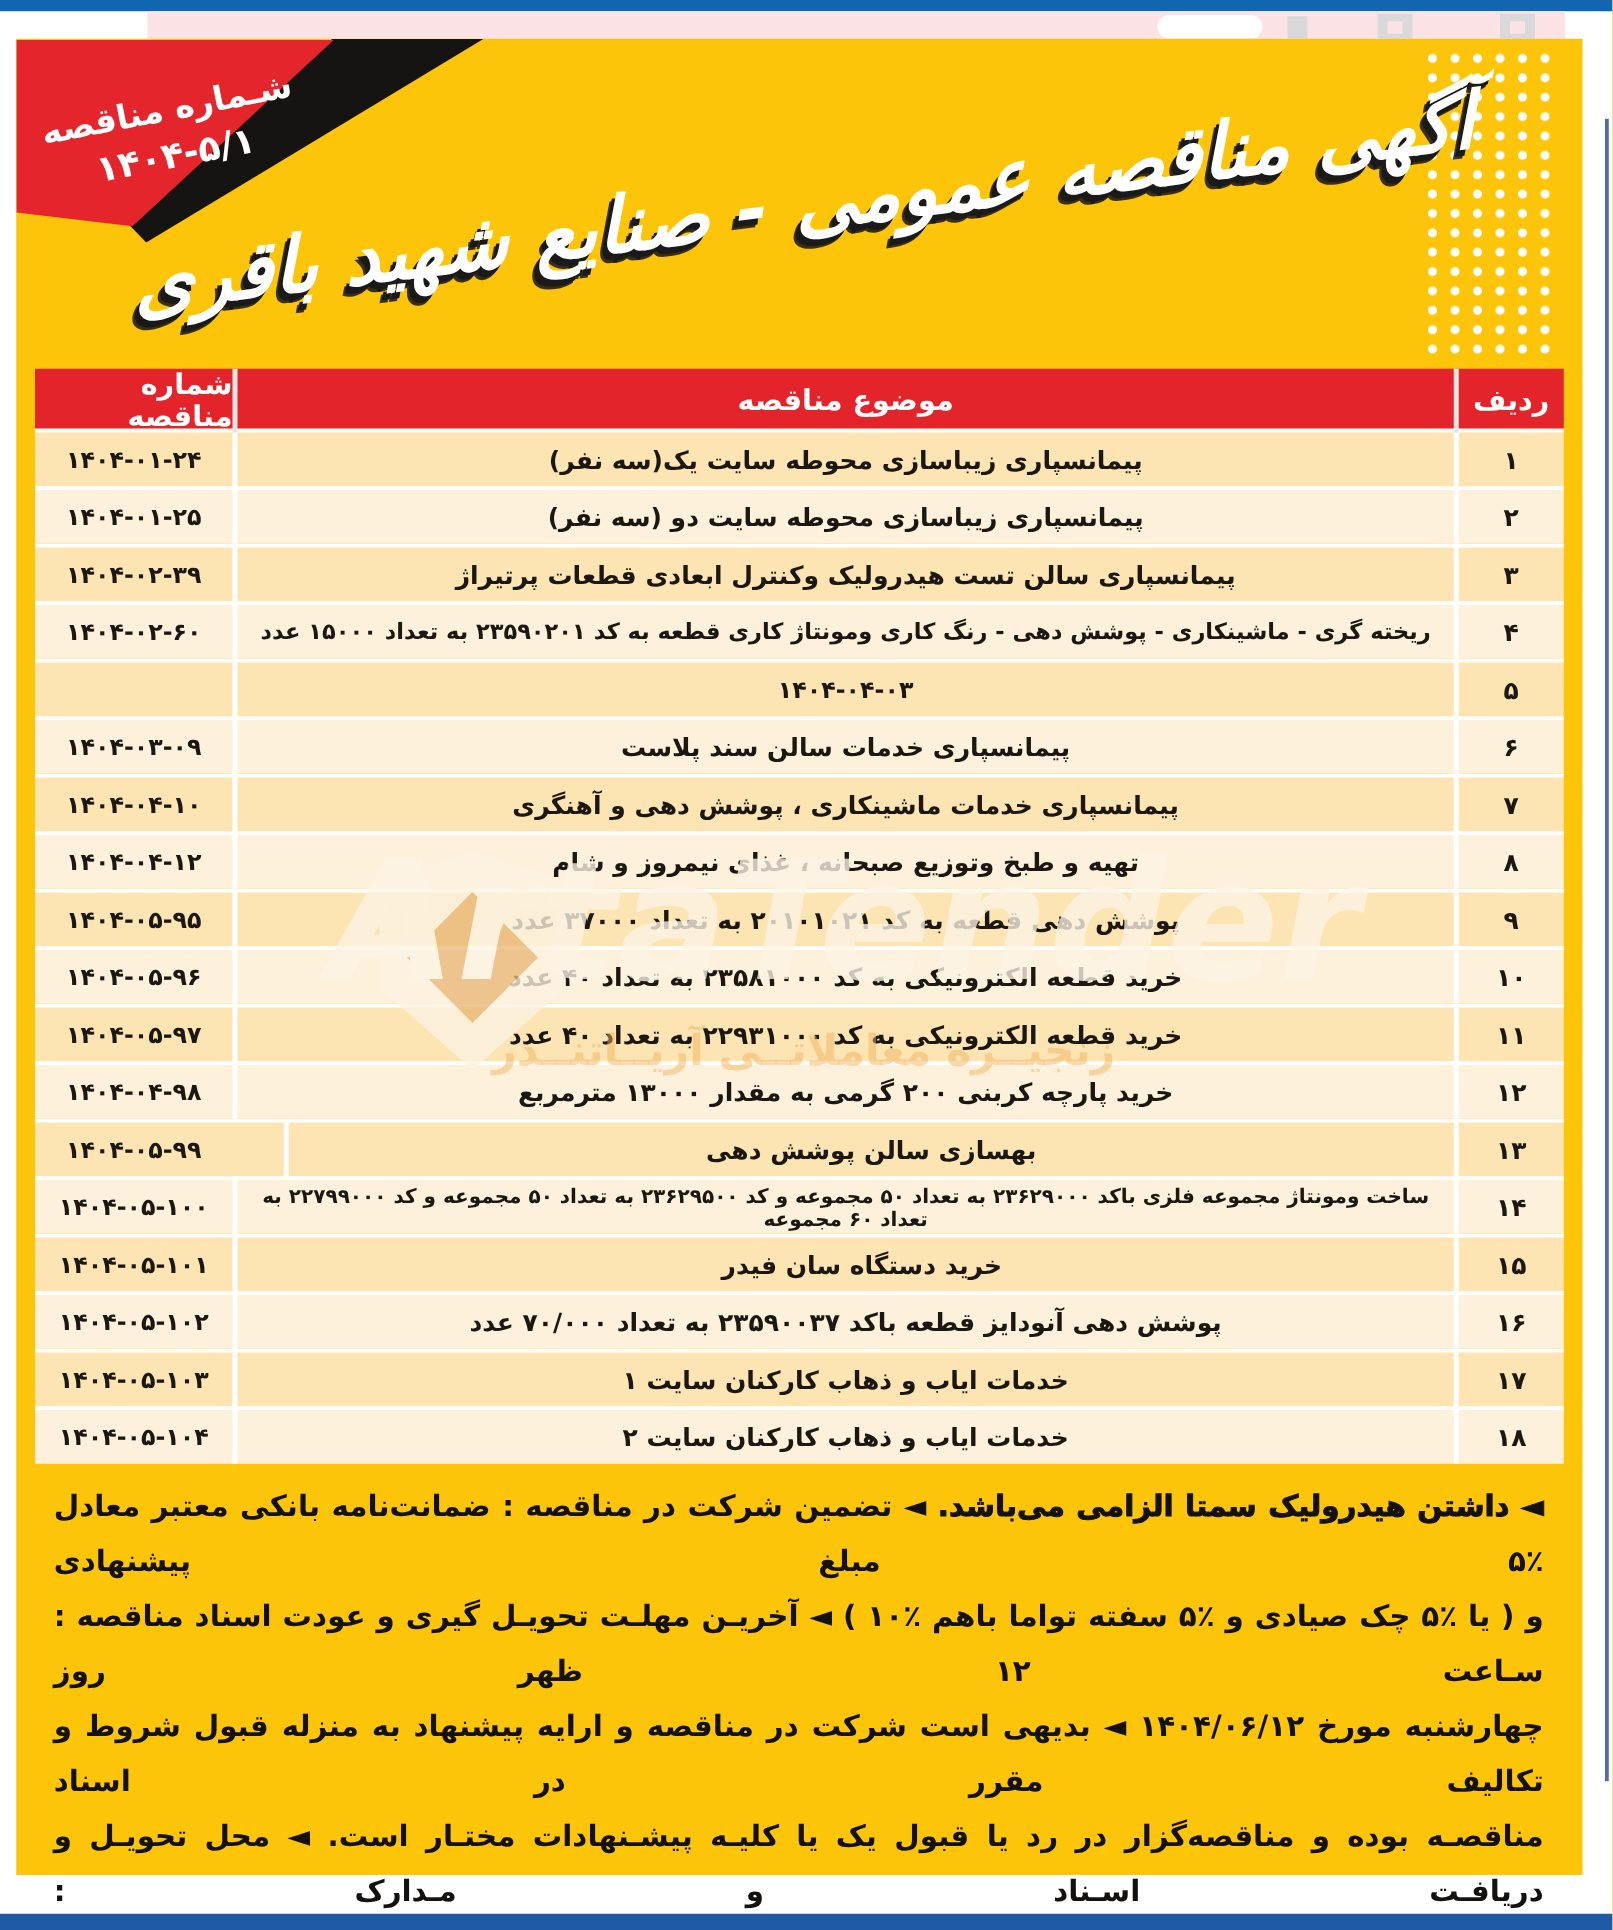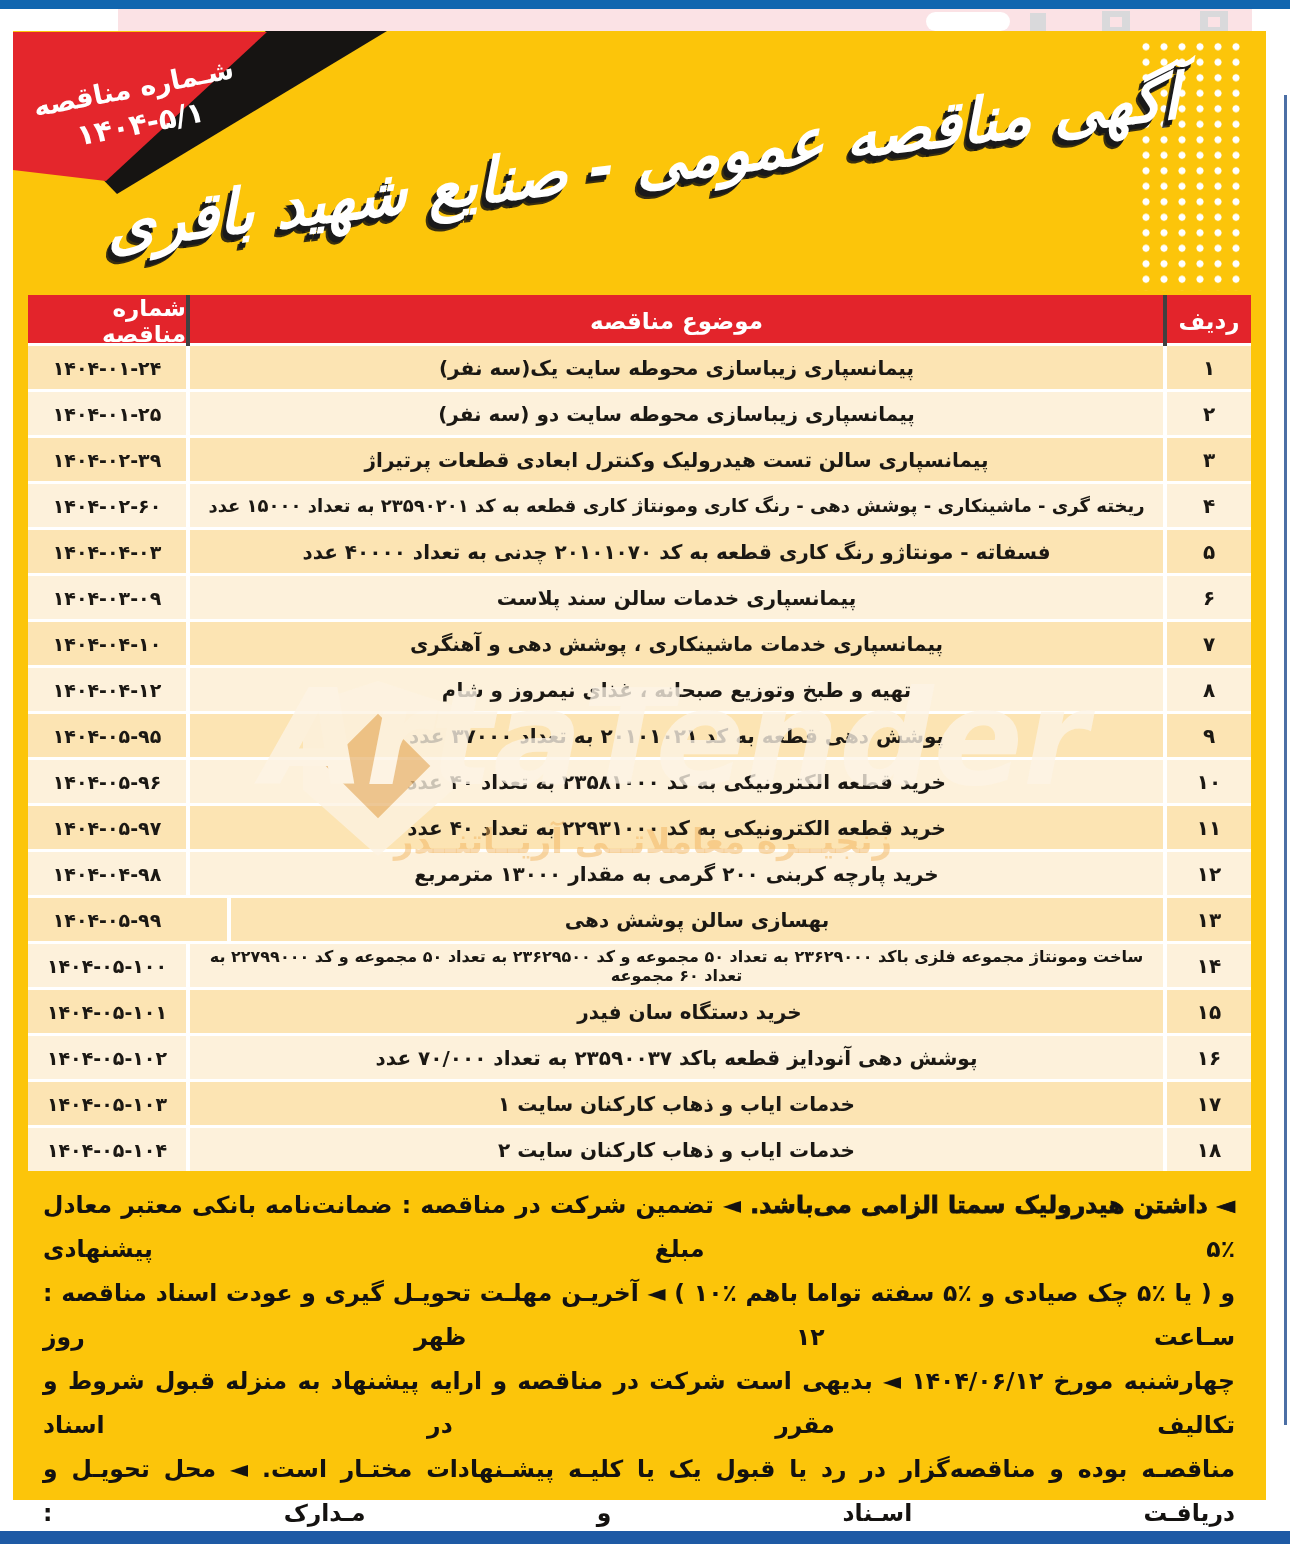--- a/index.html
+++ b/index.html
@@ -39,21 +39,21 @@
     transform:rotate(-7deg) skewX(-4deg);
     font-size:62px;font-weight:bold;font-style:italic;color:#ffffff;white-space:nowrap;
     text-shadow:-4px 5px 0 #1a1a1a,-6px 7px 0 rgba(22,20,18,.85);
   }
 
   
   .tender-table{position:absolute;left:15px;top:264px;width:1223px;}
   .thead{display:grid;grid-template-columns:88px 1fr 158px;height:48px;background:#E3242B;
     color:#fff;font-weight:bold;font-size:23px;}
   .thead>div,.trow>div{display:flex;align-items:center;justify-content:center;height:100%;box-sizing:border-box;}
-  .thead> :nth-child(-n+2){border-left:4px solid #404040;}
+  .thead> :nth-child(-n+2){border-left:4px solid #e5e5e5;}
   .tbody .trow{display:grid;grid-template-columns:88px 1fr 158px;height:46px;box-sizing:border-box;
     border-top:3px solid #ffffff;color:#1B1813;font-weight:bold;}
   .tbody .trow:nth-child(odd){background:#FCE4B3;}
   .tbody .trow:nth-child(even){background:#FDF1DB;}
   .trow> :nth-child(-n+2){border-left:4px solid #ffffff;}
   .idx{font-size:20px;}
   .subject{font-size:20px;padding:0 14px;text-align:center;}
   .num{font-size:19px;direction:ltr;unicode-bidi:isolate;}
 
   
@@ -131,21 +131,20 @@
   </div>
 
   <div class="trow">
     <div class="idx">۴</div>
     <div class="subject" style="font-size: 18px;">ریخته گری - ماشینکاری - پوشش دهی - رنگ کاری ومونتاژ کاری قطعه به کد ۲۳۵۹۰۲۰۱ به تعداد ۱۵۰۰۰ عدد</div>
     <div class="num">۱۴۰۴-۰۲-۶۰</div>
   </div>
 
   <div class="trow">
     <div class="idx">۵</div>
-    <div class="subject" style="font-size: 20px;">فسفاته - مونتاژو رنگ کاری قطعه به کد ۲۰۱۰۱۰۷۰ چدنی به تعداد ۴۰۰۰۰ عدد</div>
     <div class="num">۱۴۰۴-۰۴-۰۳</div>
   </div>
 
   <div class="trow">
     <div class="idx">۶</div>
     <div class="subject" style="font-size: 20px;">پیمانسپاری خدمات سالن سند پلاست</div>
     <div class="num">۱۴۰۴-۰۳-۰۹</div>
   </div>
 
   <div class="trow">

